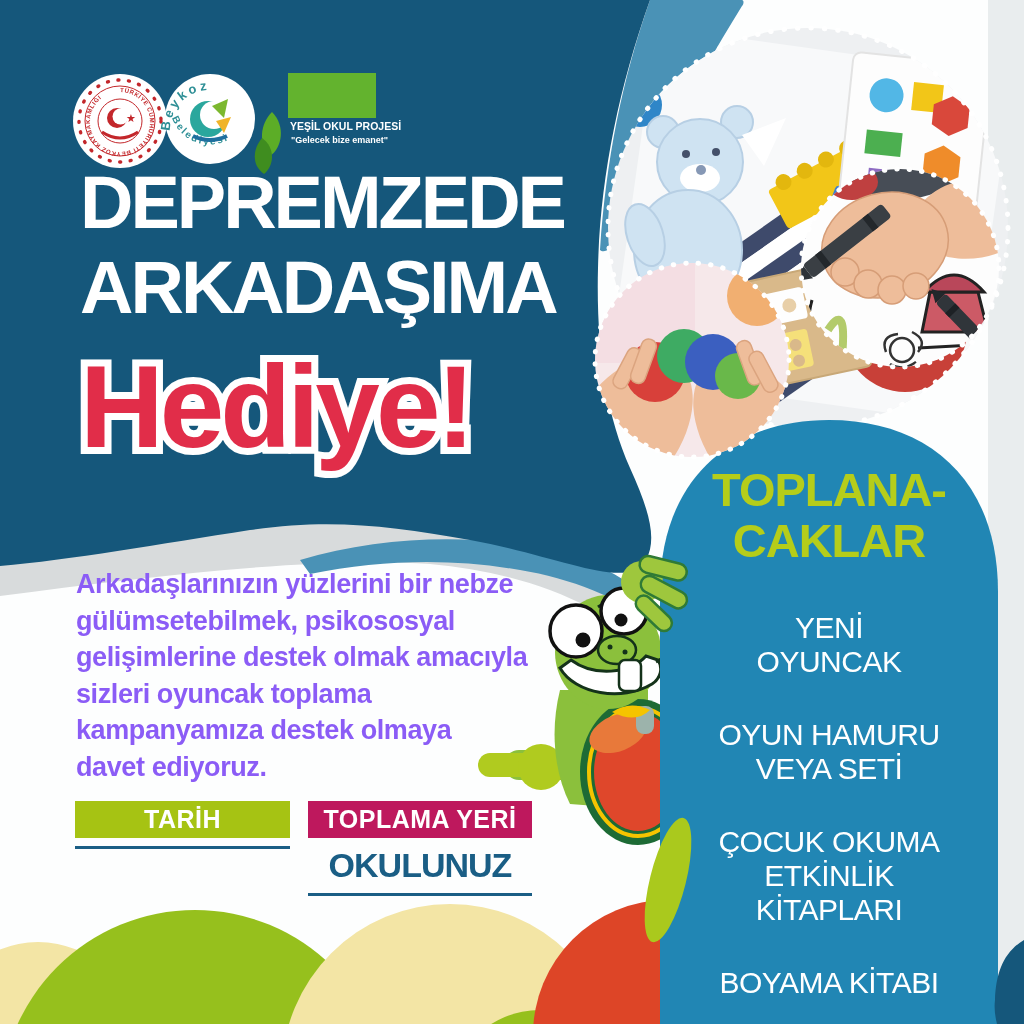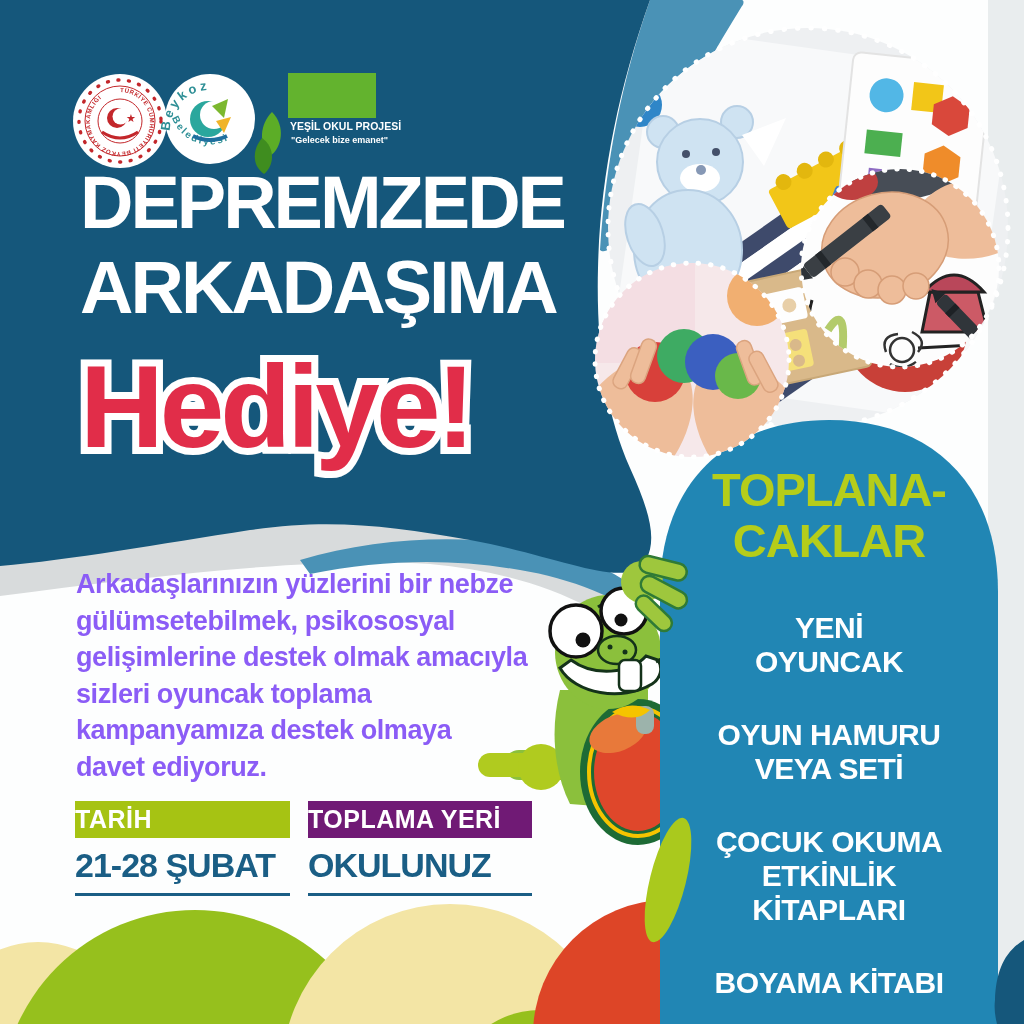--- a/index.html
+++ b/index.html
@@ -12,35 +12,35 @@
   .title-line{font-size:74px;line-height:85px;letter-spacing:-3px;white-space:nowrap;}
   #hediye{position:relative;margin-top:19px;font-size:116px;line-height:116px;
           font-weight:800;letter-spacing:-4px;white-space:nowrap;}
   #hediye .stroke{position:absolute;left:0;top:0;color:#fff;-webkit-text-stroke:14px #ffffff;
           text-shadow:0 0 2px #fff;}
   #hediye .fill{position:relative;color:#e12d49;}
   
   #intro{left:76px;top:566px;width:500px;font-size:27px;line-height:36.5px;font-weight:700;
          color:#8b5cf6;letter-spacing:-0.4px;white-space:pre-line;}
   
-  .info-col{position:absolute;top:801px;text-align:left;}
+  .info-col{position:absolute;top:801px;text-align:center;}
   #info-date{left:75px;width:215px;}
   #info-place{left:308px;width:224px;}
   .info-badge{height:37px;line-height:37px;color:#fff;font-weight:700;font-size:25px;
               letter-spacing:0.5px;}
   .badge-green{background:#a6c313;}
-  .badge-orange{background:#701a75;}
+  .badge-orange{background:#be185d;}
   .info-value{margin-top:8px;font-size:34px;font-weight:800;color:#1a5e85;letter-spacing:-1px;
               white-space:nowrap;}
   .info-rule{margin-top:8px;height:3px;background:#1a5e85;}
   
   #panel{left:660px;top:446px;width:338px;text-align:center;white-space:pre-line;}
   #panel-heading{font-size:47px;line-height:51px;font-weight:800;color:#b5cd1a;
                  letter-spacing:-1px;margin-bottom:27px;}
-  .panel-item{font-size:30px;line-height:34px;font-weight:700;color:#ffffff;
+  .panel-item{font-size:30px;line-height:34px;font-weight:400;color:#ffffff;
               letter-spacing:-0.5px;margin-bottom:21px;}
 </style>
 </head>
 <body>
 
 <div id="stage">
 
   <svg id="bg" viewBox="0 0 1024 1024">
     <defs>
       <clipPath id="cpToys">
@@ -295,21 +295,20 @@
 
   <div id="intro" class="abs">Arkadaşlarınızın yüzlerini bir nebze
 gülümsetebilmek, psikososyal
 gelişimlerine destek olmak amacıyla
 sizleri oyuncak toplama
 kampanyamıza destek olmaya
 davet ediyoruz.</div>
 
   <div id="info-date" class="info-col">
     <div class="info-badge badge-green">TARİH</div>
-    <div class="info-value">21-28 ŞUBAT</div>
     <div class="info-rule"></div>
   </div>
 
   <div id="info-place" class="info-col">
     <div class="info-badge badge-orange">TOPLAMA YERİ</div>
     <div class="info-value">OKULUNUZ</div>
     <div class="info-rule"></div>
   </div>
 
   <div id="panel" class="abs">

